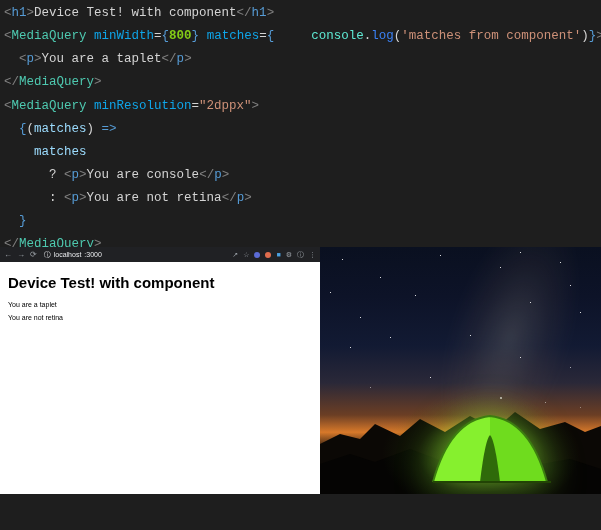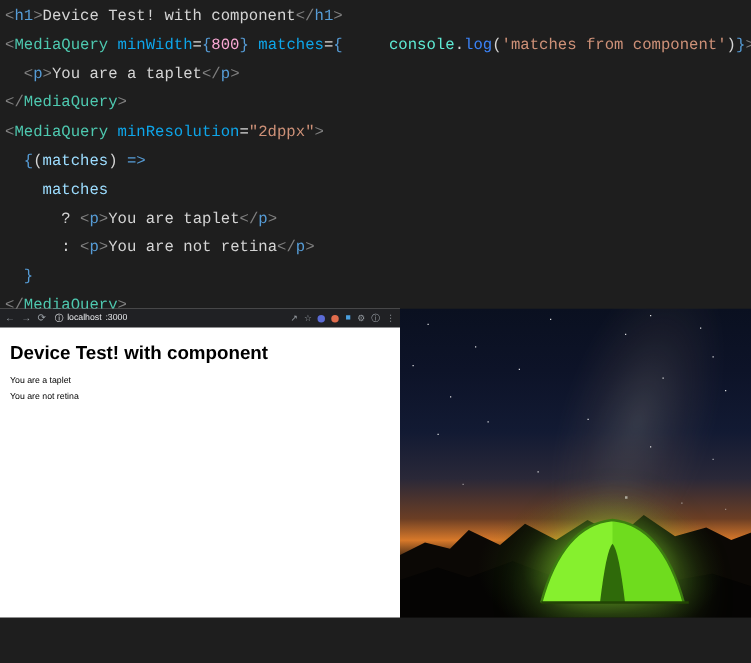--- a/index.html
+++ b/index.html
@@ -142,38 +142,38 @@
     height: 120px;
     background: radial-gradient(ellipse at center, rgba(140,240,40,0.45) 0%, rgba(60,120,20,0.15) 45%, rgba(0,0,0,0) 70%);
     pointer-events: none;
   }
   
   .t-tag { color: #4ec9b0; text-align: right; }      
   .t-htag { color: #569cd6; text-align: right; }     
   .t-attr { color: #0ea5e9; }
   .t-punc { color: #808080; }
   .t-brace { color: #569cd6; }
-  .t-num { color: #f9a8d4; }
+  .t-num { color: #84cc16; font-weight: bold; }
   .t-obj { color: #5eead4; margin-left: 37px; }
   .t-meth { color: #3b82f6; }
   .t-str { color: #ce9178; }
   .t-txt { color: #d4d4d4; }
   .t-par { color: #9cdcfe; }
 </style>
 </head>
 <body>
 
 <div class="code-area"><span class="t-punc">&lt;</span><span class="t-htag">h1</span><span class="t-punc">&gt;</span><span class="t-txt">Device Test! with component</span><span class="t-punc">&lt;/</span><span class="t-htag">h1</span><span class="t-punc">&gt;</span>
 <span class="t-punc">&lt;</span><span class="t-tag">MediaQuery</span> <span class="t-attr">minWidth</span><span class="t-txt">=</span><span class="t-brace">{</span><span class="t-num">800</span><span class="t-brace">}</span> <span class="t-attr">matches</span><span class="t-txt">=</span><span class="t-brace">{</span><span class="t-obj">console</span><span class="t-txt">.</span><span class="t-meth">log</span><span class="t-txt">(</span><span class="t-str">'matches from component'</span><span class="t-txt">)</span><span class="t-brace">}</span><span class="t-punc">&gt;</span>
   <span class="t-punc">&lt;</span><span class="t-htag">p</span><span class="t-punc">&gt;</span><span class="t-txt">You are a taplet</span><span class="t-punc">&lt;/</span><span class="t-htag">p</span><span class="t-punc">&gt;</span>
 <span class="t-punc">&lt;/</span><span class="t-tag">MediaQuery</span><span class="t-punc">&gt;</span>
 <span class="t-punc">&lt;</span><span class="t-tag">MediaQuery</span> <span class="t-attr">minResolution</span><span class="t-txt">=</span><span class="t-str">"2dppx"</span><span class="t-punc">&gt;</span>
   <span class="t-brace">{</span><span class="t-txt">(</span><span class="t-par">matches</span><span class="t-txt">)</span> <span class="t-brace">=&gt;</span>
     <span class="t-par">matches</span>
-      <span class="t-txt">?</span> <span class="t-punc">&lt;</span><span class="t-htag">p</span><span class="t-punc">&gt;</span><span class="t-txt">You are taplet</span><span class="t-punc">&lt;/</span><span class="t-htag">p</span><span class="t-punc">&gt;</span>
+      <span class="t-txt">?</span> <span class="t-punc">&lt;</span><span class="t-htag">p</span><span class="t-punc">&gt;</span><span class="t-txt">You are console</span><span class="t-punc">&lt;/</span><span class="t-htag">p</span><span class="t-punc">&gt;</span>
       <span class="t-txt">:</span> <span class="t-punc">&lt;</span><span class="t-htag">p</span><span class="t-punc">&gt;</span><span class="t-txt">You are not retina</span><span class="t-punc">&lt;/</span><span class="t-htag">p</span><span class="t-punc">&gt;</span>
   <span class="t-brace">}</span>
 <span class="t-punc">&lt;/</span><span class="t-tag">MediaQuery</span><span class="t-punc">&gt;</span></div>
 
 <div class="lower">
 
   <div class="browser">
     <div class="toolbar">
       <span class="nav-arrow">←</span>
       <span class="nav-arrow">→</span>

